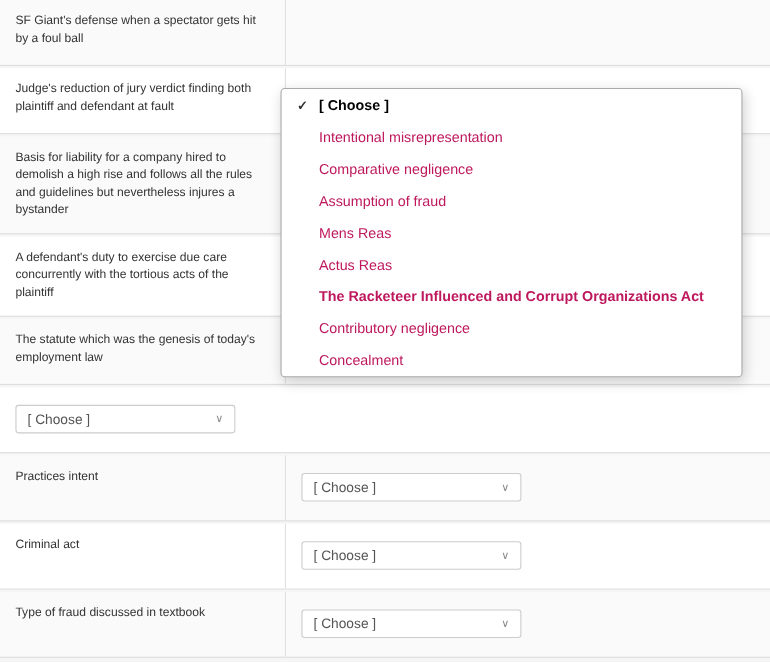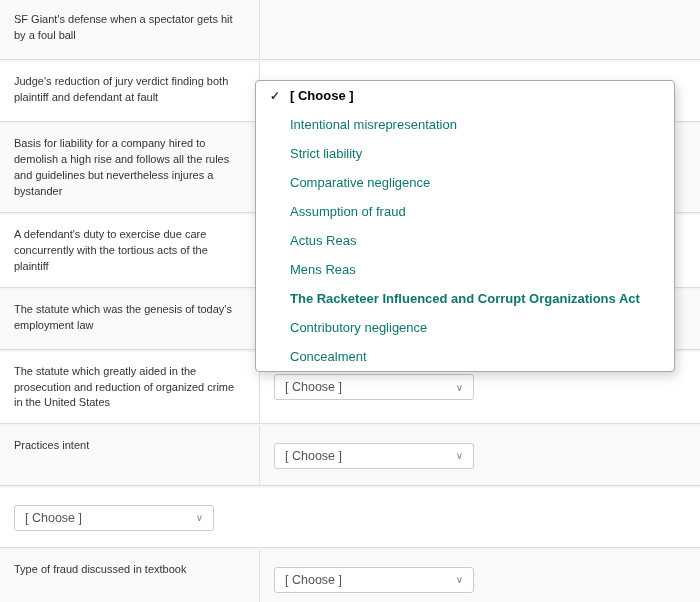--- a/index.html
+++ b/index.html
@@ -76,21 +76,21 @@
       background: #fff;
       border: 1px solid #aaa;
       border-radius: 4px;
       box-shadow: 2px 4px 12px rgba(0,0,0,0.18);
       z-index: 100;
     }
 
     .dropdown-item {
       padding: 7px 14px;
       font-size: 13px;
-      color: #0f766e;
+      color: #be185d;
       cursor: pointer;
       display: flex;
       align-items: center;
       gap: 6px;
     }
 
     .dropdown-item.selected {
       font-weight: 600;
       color: #000;
     }
@@ -153,23 +153,20 @@
     </div>
     <div class="answer-cell">
       <div class="select-box">
         <span>[ Choose ]</span>
         <span class="chevron">∨</span>
       </div>
     </div>
   </div>
 
   <div class="quiz-row">
-    <div class="question-cell">
-      <span>The statute which greatly aided in the prosecution and reduction of organized crime in the United States</span>
-    </div>
     <div class="answer-cell">
       <div class="select-box">
         <span>[ Choose ]</span>
         <span class="chevron">∨</span>
       </div>
     </div>
   </div>
 
   <div class="quiz-row">
     <div class="question-cell">
@@ -177,20 +174,23 @@
     </div>
     <div class="answer-cell">
       <div class="select-box">
         <span>[ Choose ]</span>
         <span class="chevron">∨</span>
       </div>
     </div>
   </div>
 
   <div class="quiz-row">
+    <div class="question-cell">
+      <span>Criminal act</span>
+    </div>
     <div class="answer-cell">
       <div class="select-box">
         <span>[ Choose ]</span>
         <span class="chevron">∨</span>
       </div>
     </div>
   </div>
 
   <div class="quiz-row">
     <div class="question-cell">
@@ -209,38 +209,34 @@
   <div class="dropdown-item selected">
         <span class="check-icon">✓</span>
         <span class="label-text">[ Choose ]</span>
       </div>
       <div class="dropdown-item">
         <span class="check-icon"></span>
         <span class="label-text">Intentional misrepresentation</span>
       </div>
       <div class="dropdown-item">
         <span class="check-icon"></span>
-        <span class="label-text">Strict liability</span>
-      </div>
-      <div class="dropdown-item">
-        <span class="check-icon"></span>
         <span class="label-text">Comparative negligence</span>
       </div>
       <div class="dropdown-item">
         <span class="check-icon"></span>
         <span class="label-text">Assumption of fraud</span>
       </div>
       <div class="dropdown-item">
         <span class="check-icon"></span>
+        <span class="label-text">Mens Reas</span>
+      </div>
+      <div class="dropdown-item">
+        <span class="check-icon"></span>
         <span class="label-text">Actus Reas</span>
       </div>
-      <div class="dropdown-item">
-        <span class="check-icon"></span>
-        <span class="label-text">Mens Reas</span>
-      </div>
       <div class="dropdown-item bold-item">
         <span class="check-icon"></span>
         <span class="label-text">The Racketeer Influenced and Corrupt Organizations Act</span>
       </div>
       <div class="dropdown-item">
         <span class="check-icon"></span>
         <span class="label-text">Contributory negligence</span>
       </div>
       <div class="dropdown-item">
         <span class="check-icon"></span>

